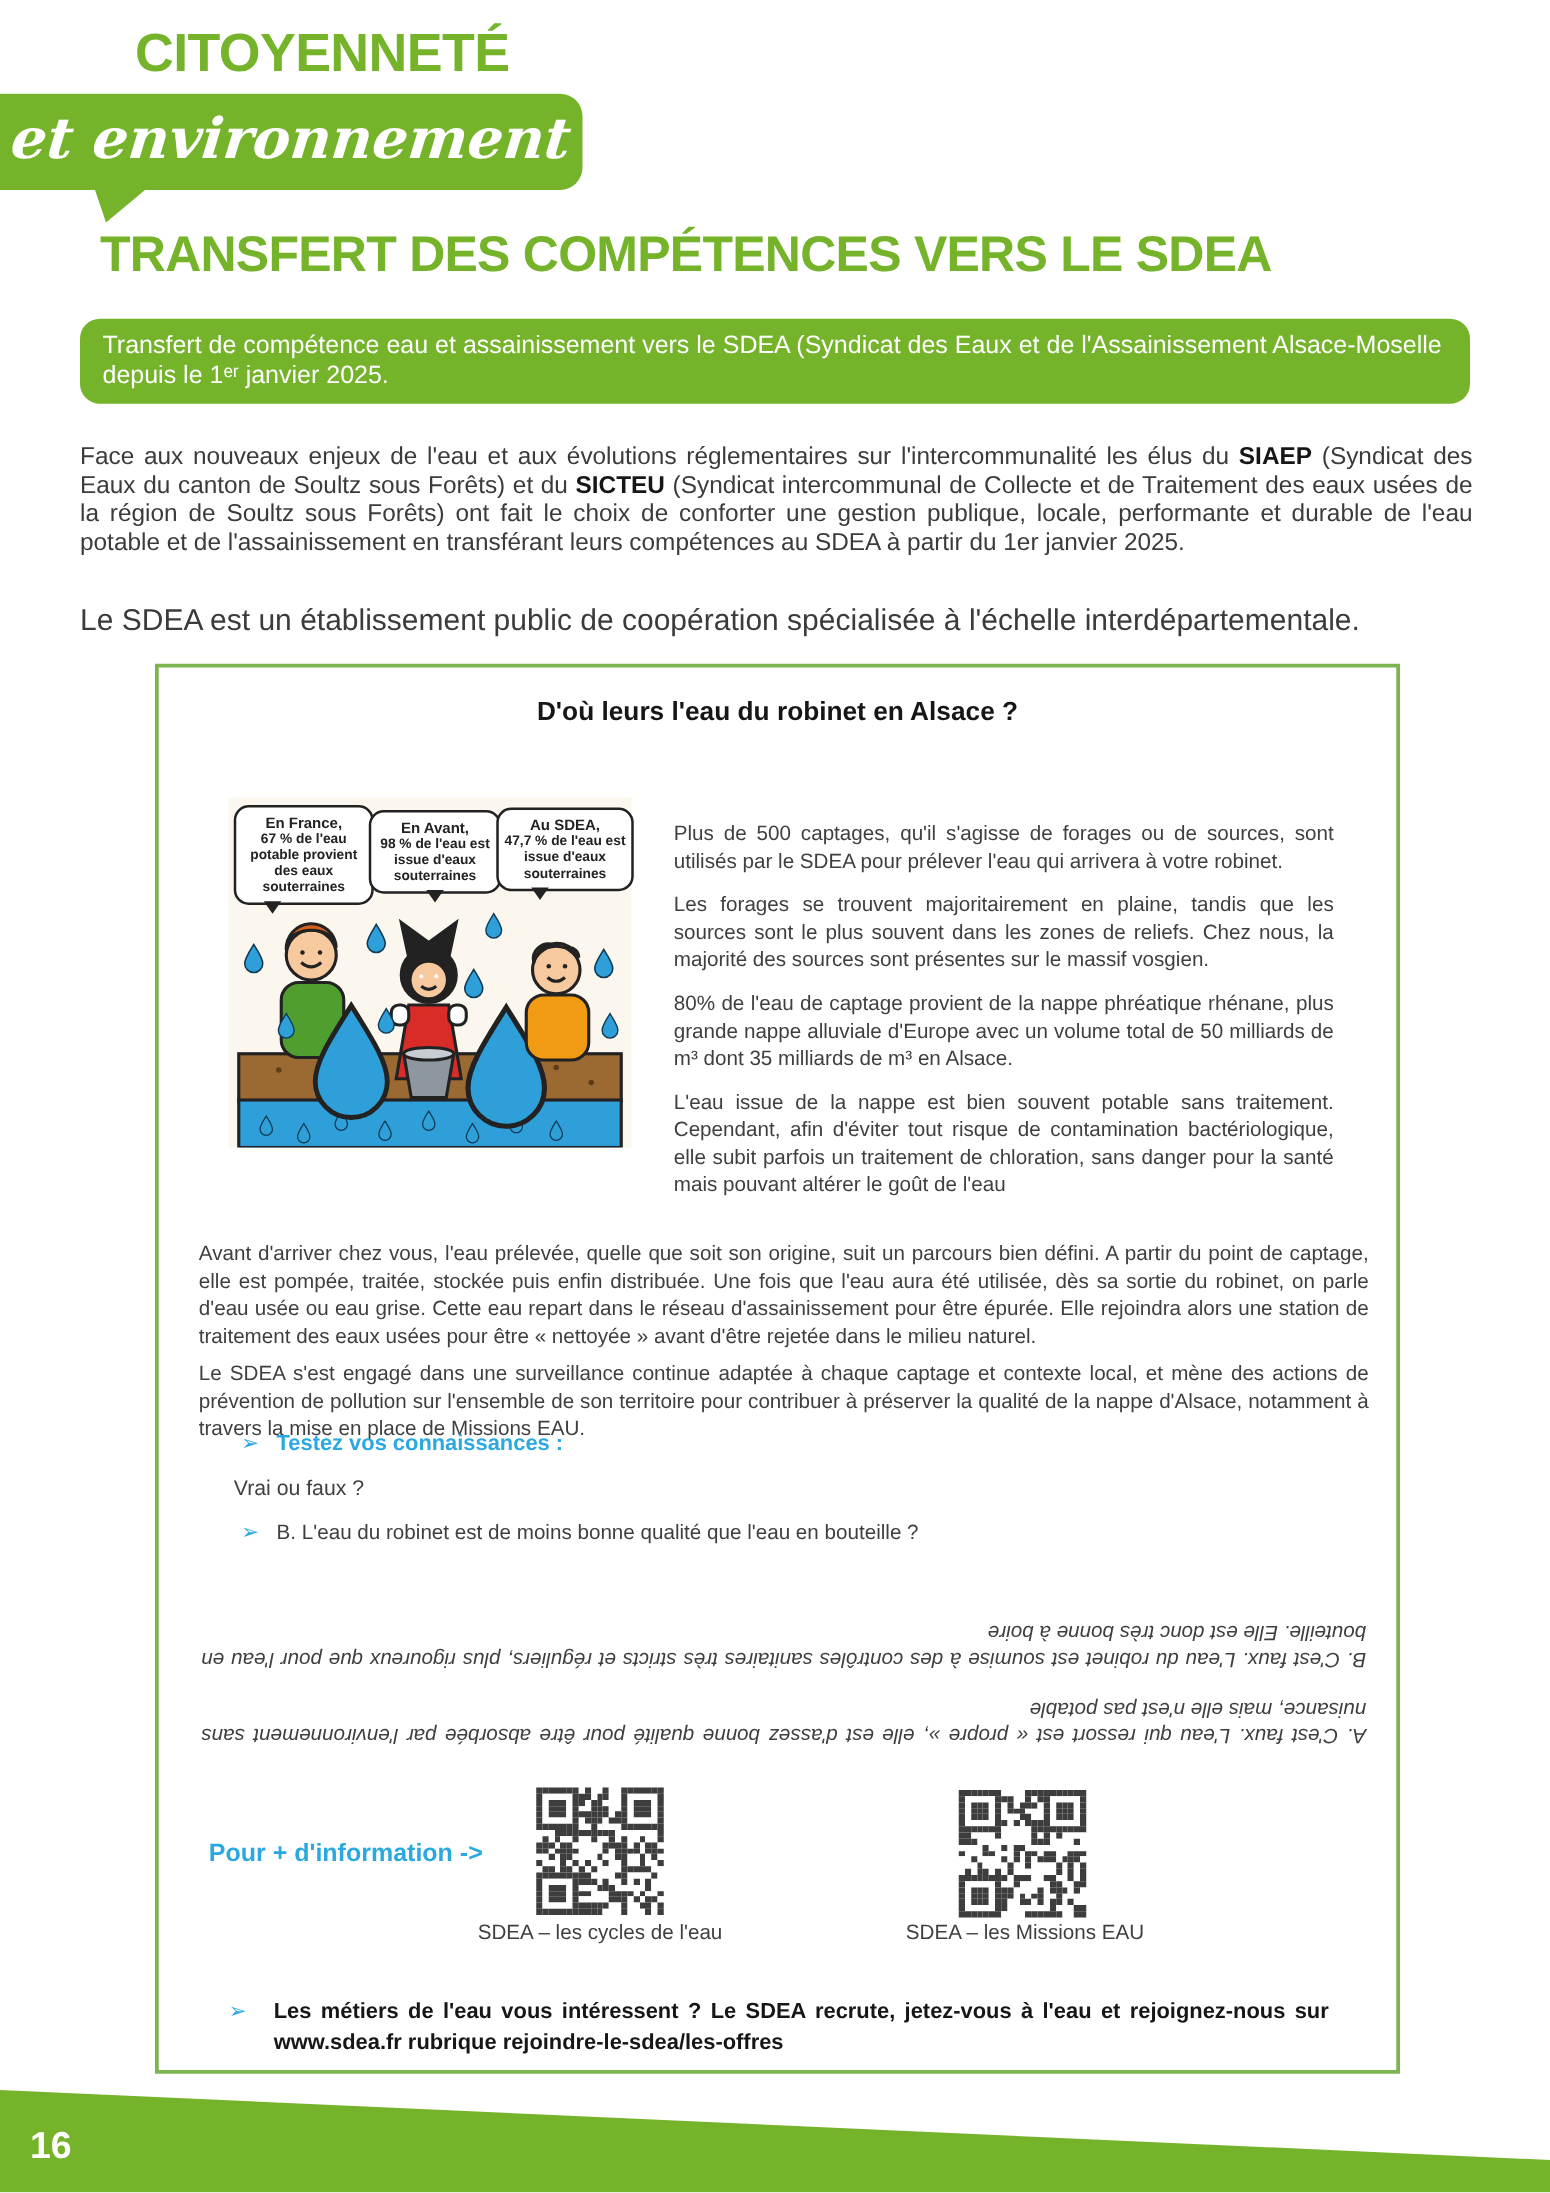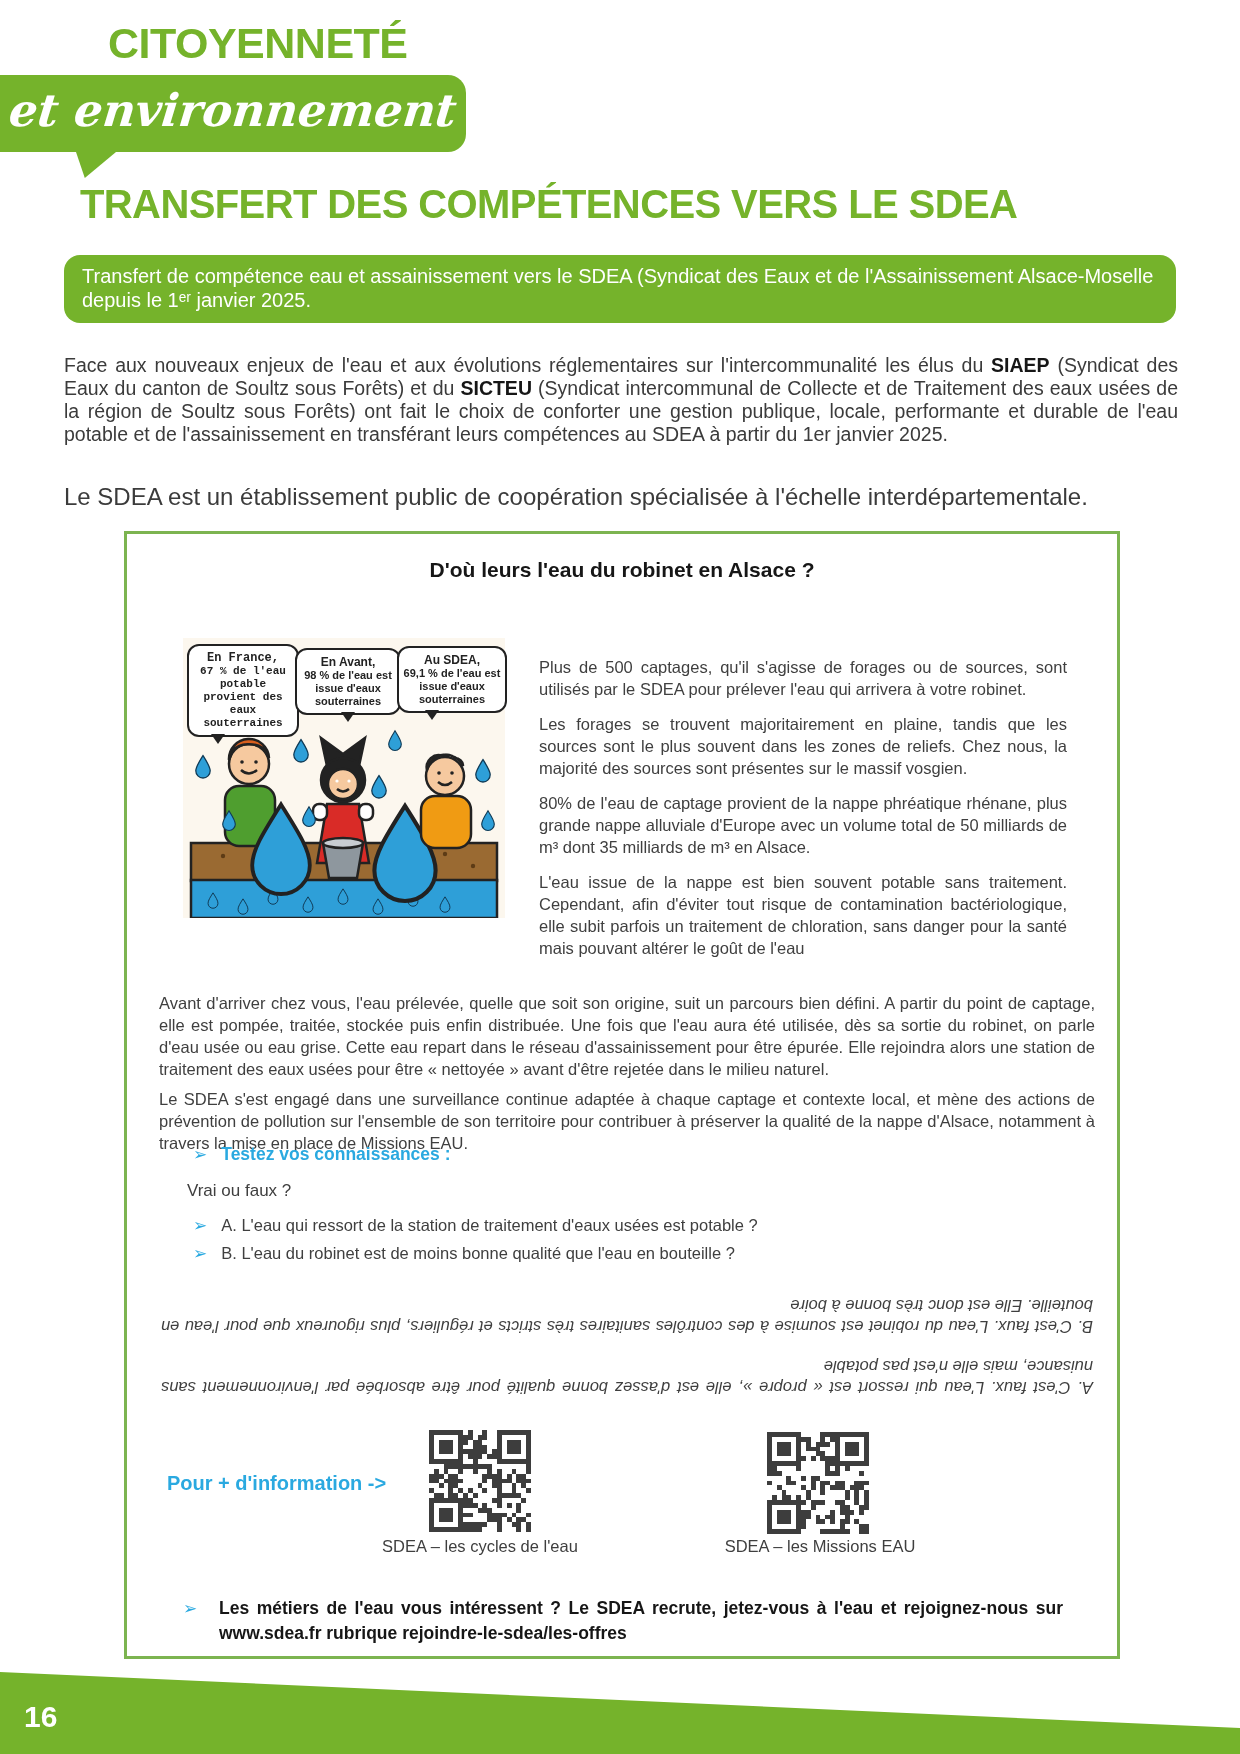--- a/index.html
+++ b/index.html
@@ -173,50 +173,49 @@
           <use href="#drop" transform="translate(20,128) scale(.8)"></use>
           <use href="#drop" transform="translate(46,182) scale(.7)"></use>
           <use href="#drop" transform="translate(118,112) scale(.8)"></use>
           <use href="#drop" transform="translate(126,178) scale(.7)"></use>
           <use href="#drop" transform="translate(196,148) scale(.8)"></use>
           <use href="#drop" transform="translate(212,102) scale(.7)"></use>
           <use href="#drop" transform="translate(300,132) scale(.8)"></use>
           <use href="#drop" transform="translate(305,182) scale(.7)"></use>
         </g>
       </svg>
-      <div class="bubble b1" style="left:4px;top:6px;width:102px;font-family:Liberation Mono, monospace;">
+      <div class="bubble b1" style="left:4px;top:6px;width:102px;">
         <span class="lead">En France,</span>
         <span class="rest">67 % de l'eau potable provient des eaux souterraines</span>
       </div>
       <div class="bubble b2" style="left:112px;top:10px;width:96px;">
         <span class="lead">En Avant,</span>
         <span class="rest">98 % de l'eau est issue d'eaux souterraines</span>
       </div>
       <div class="bubble b3" style="left:214px;top:8px;width:100px;">
         <span class="lead">Au SDEA,</span>
-        <span class="rest">69,1 % de l'eau est issue d'eaux souterraines</span>
+        <span class="rest">47,7 % de l'eau est issue d'eaux souterraines</span>
       </div>
     </div>
 
     <div class="col">
       <p>Plus de 500 captages, qu'il s'agisse de forages ou de sources, sont utilisés par le SDEA pour prélever l'eau qui arrivera à votre robinet.</p>
       <p>Les forages se trouvent majoritairement en plaine, tandis que les sources sont le plus souvent dans les zones de reliefs. Chez nous, la majorité des sources sont présentes sur le massif vosgien.</p>
       <p>80% de l'eau de captage provient de la nappe phréatique rhénane, plus grande nappe alluviale d'Europe avec un volume total de 50 milliards de m³ dont 35 milliards de m³ en Alsace.</p>
       <p>L'eau issue de la nappe est bien souvent potable sans traitement. Cependant, afin d'éviter tout risque de contamination bactériologique, elle subit parfois un traitement de chloration, sans danger pour la santé mais pouvant altérer le goût de l'eau</p>
     </div>
 
     <p class="wide p5">Avant d'arriver chez vous, l'eau prélevée, quelle que soit son origine, suit un parcours bien défini.  A partir du point de captage, elle est pompée, traitée, stockée puis enfin distribuée. Une fois que l'eau aura été utilisée, dès sa sortie du robinet, on parle d'eau usée ou eau grise. Cette eau repart dans le réseau d'assainissement pour être épurée. Elle rejoindra alors une station de traitement des eaux usées pour être « nettoyée » avant d'être rejetée dans le milieu naturel.</p>
     <p class="wide p6">Le SDEA s'est engagé dans une surveillance continue adaptée à chaque captage et contexte local, et mène des actions de prévention de pollution sur l'ensemble de son territoire pour contribuer à préserver la qualité de la nappe d'Alsace, notamment à travers la mise en place de Missions EAU.</p>
 
     <div class="quiz-head">
       <span class="arrow">➢</span><span>Testez vos connaissances :</span>
     </div>
     <div class="prompt">Vrai ou faux ?</div>
     <div class="q-list">
-      <div><span class="arrow">➢</span><span>A. L'eau qui ressort de la station de traitement d'eaux usées est potable ?</span></div>
       <div><span class="arrow">➢</span><span>B. L'eau du robinet est de moins bonne qualité que l'eau en bouteille ?</span></div>
     </div>
 
     <div class="answers">
       <p>A. C'est faux. L'eau qui ressort est « propre », elle est d'assez bonne qualité pour être absorbée par l'environnement sans nuisance, mais elle n'est pas potable</p>
       <p>B. C'est faux. L'eau du robinet est soumise à des contrôles sanitaires très stricts et réguliers, plus rigoureux que pour l'eau en bouteille. Elle est donc très bonne à boire</p>
     </div>
 
     <div class="info-cta">Pour + d'information -&gt;</div>
 

